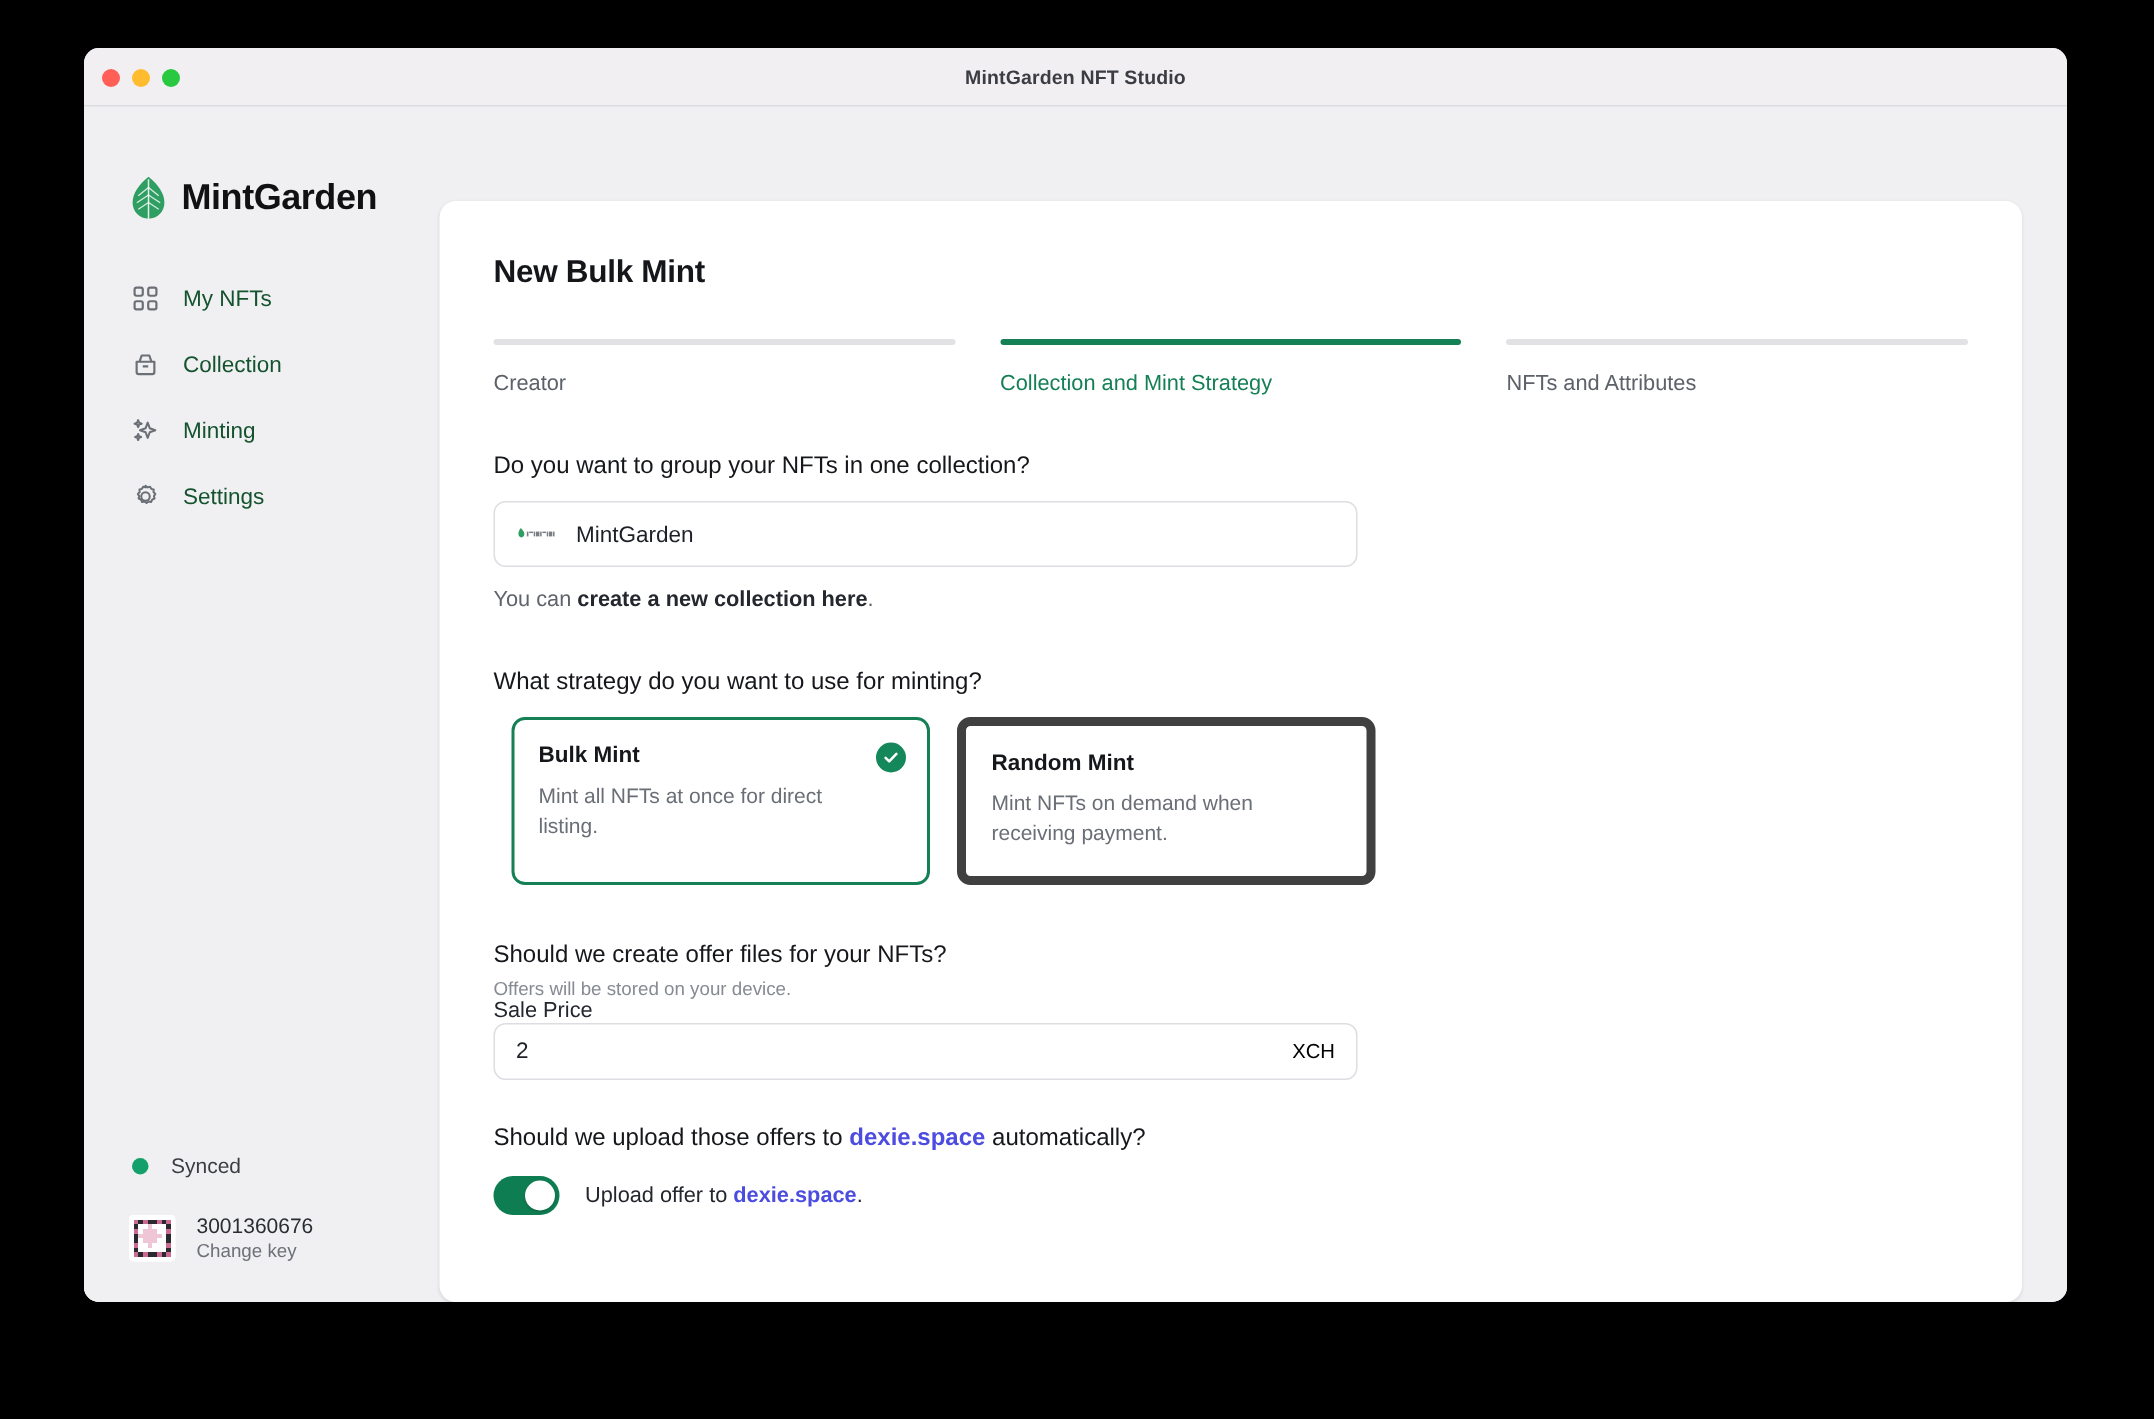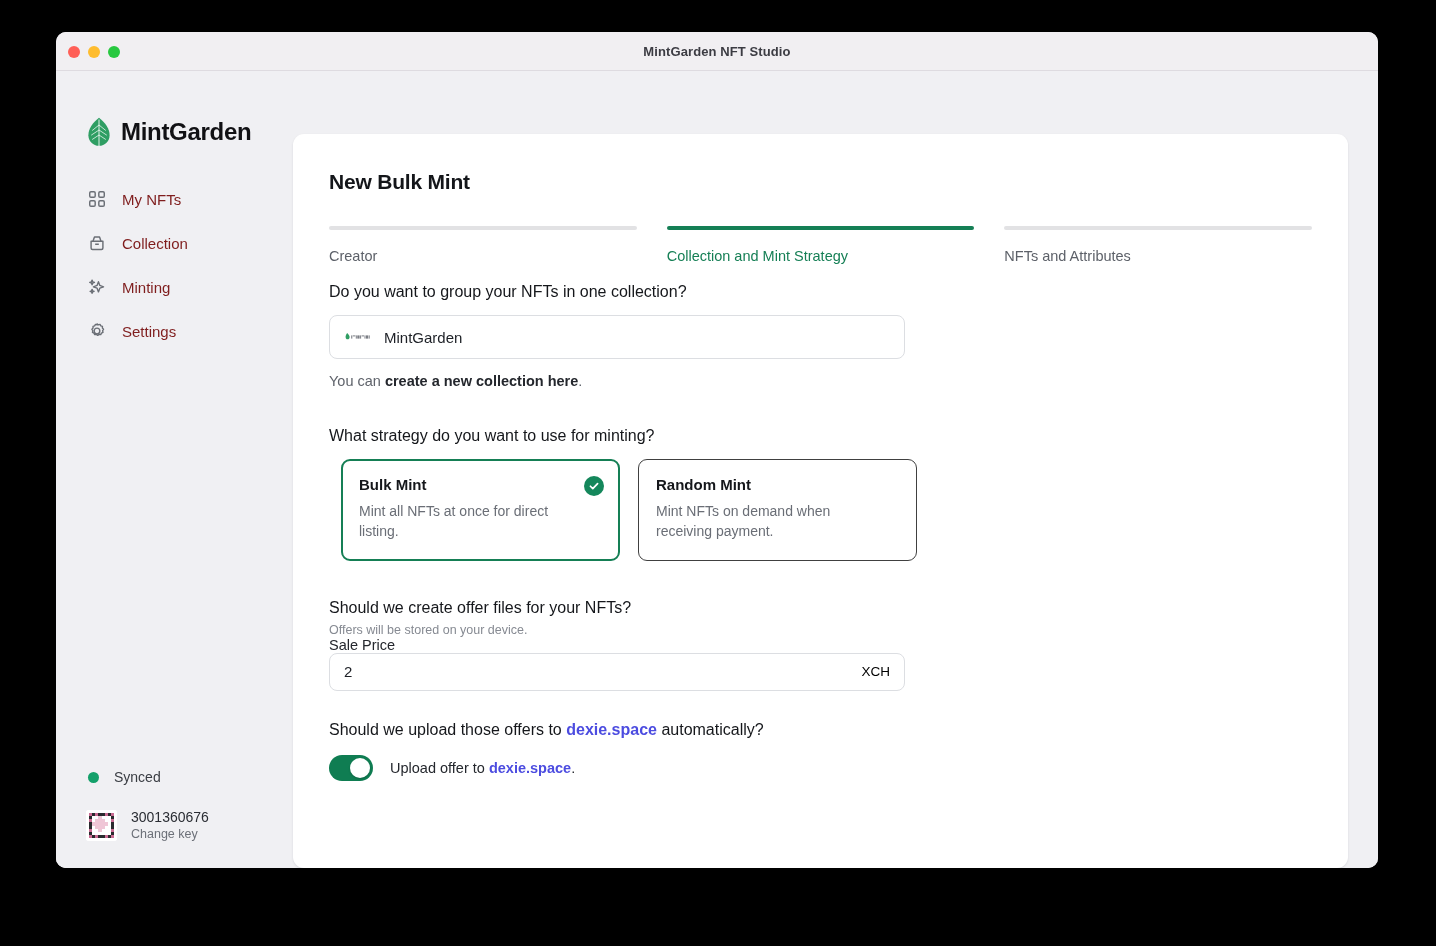--- a/index.html
+++ b/index.html
@@ -101,21 +101,21 @@
     cursor: pointer;
     height: 44px;
   }
   .nav-icon {
     width: 22px; height: 22px; flex: 0 0 22px;
     display: flex; align-items: center; justify-content: center;
     color: #6b6f76;
   }
   .nav-label {
     font-size: 15px;
-    color: #7f1d1d;
+    color: #14532d;
   }
 
   .sidebar-spacer { flex: 1 1 auto; }
 
   .sync-row {
     display: flex;
     align-items: center;
     gap: 15px;
     padding: 0 0 0 32px;
     margin-bottom: 24px;
@@ -170,21 +170,21 @@
     font-weight: bold;
     color: #14161a;
     letter-spacing: -0.2px;
     margin-bottom: 32px;
   }
 
   
   .stepper {
     display: flex;
     gap: 30px;
-    margin-bottom: 19px;
+    margin-bottom: 38px;
   }
   .step { flex: 1 1 0; min-width: 0; }
   .step-bar {
     height: 4px;
     border-radius: 2px;
     background: #e2e2e4;
     margin-bottom: 18px;
   }
   .step.active .step-bar { background: #157f55; }
   .step-label {
@@ -234,21 +234,21 @@
   .helper b { color: #24272d; font-weight: bold; }
 
   .block-gap-lg { height: 38px; }
   .block-gap-md { height: 30px; }
 
   
   .strategy-row { display: flex; gap: 18px; padding-left: 12px; }
   .strategy-card {
     width: 279px;
     flex: 0 0 279px;
-    border: 1px solid #404040;
+    border: 6px solid #404040;
     border-radius: 9px;
     padding: 16px 17px 18px 17px;
     background: #fff;
     position: relative;
     cursor: pointer;
     min-height: 98px;
   }
   .strategy-card.selected {
     border: 2px solid #157f55;
     padding: 15px 16px 17px 16px;

